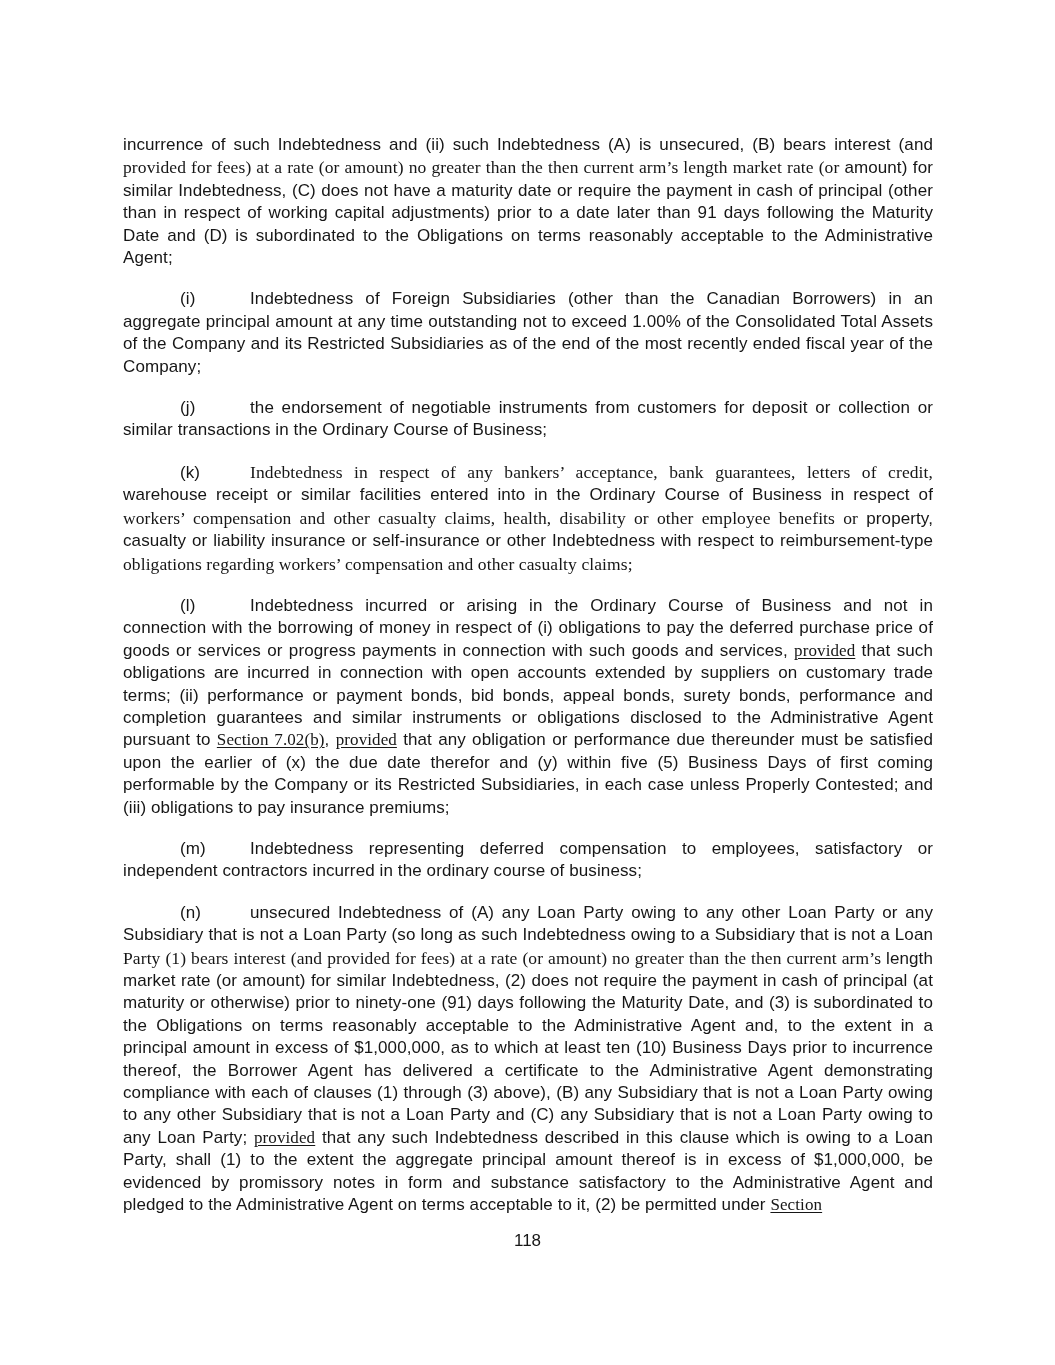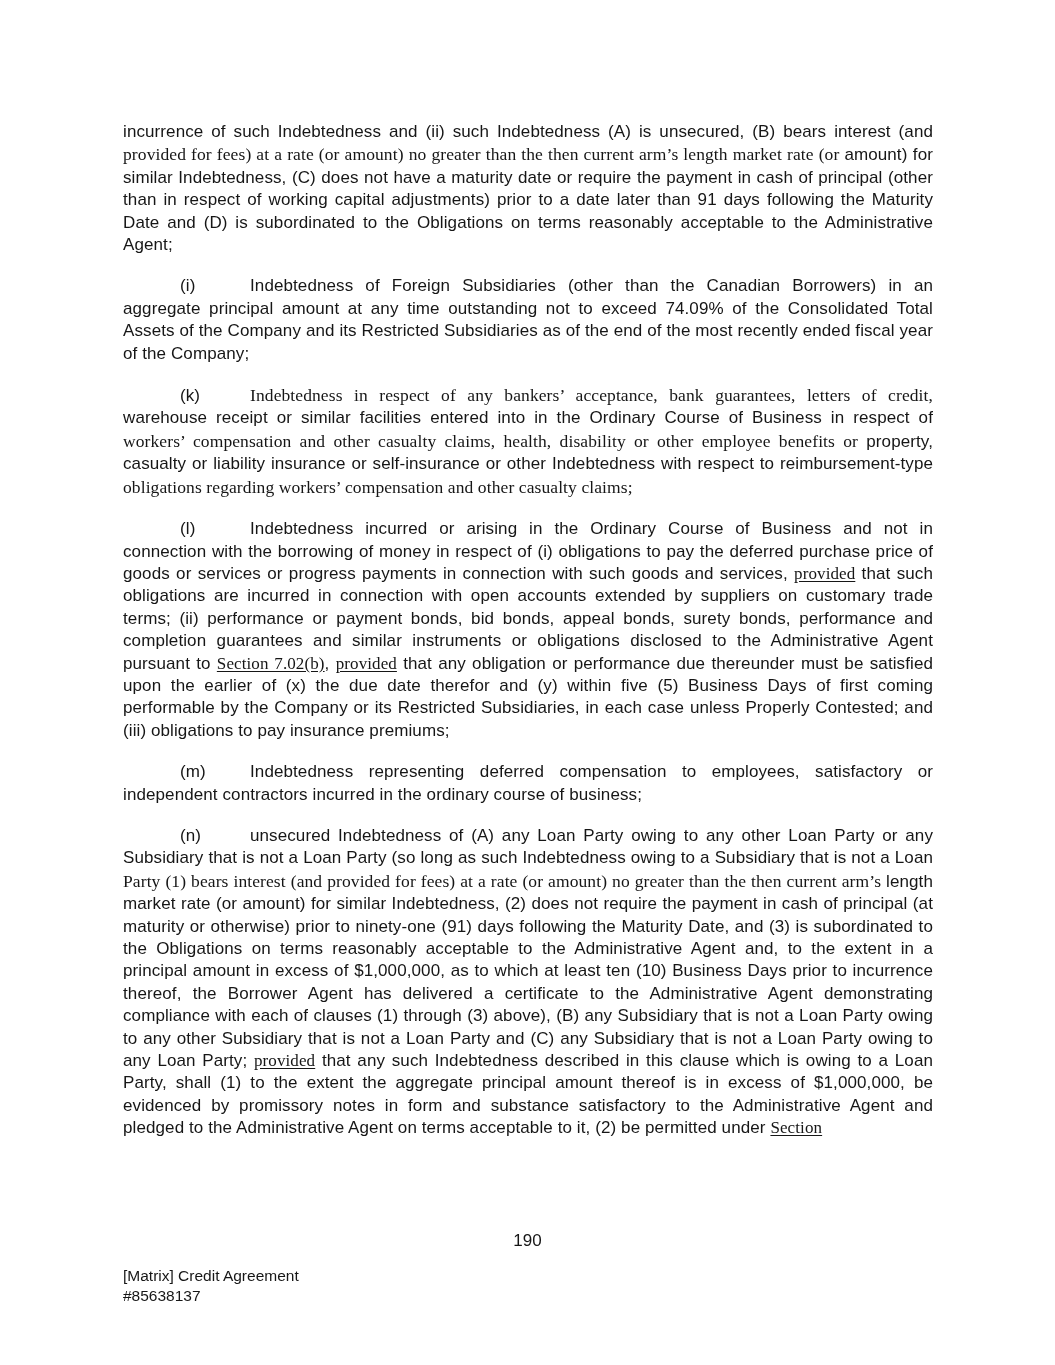--- a/index.html
+++ b/index.html
@@ -19,21 +19,21 @@
     position: absolute;
     left: 123px;
     top: 121px;
     width: 810px;
     text-align: justify;
   }
   p.para {
     font-family: "Liberation Sans", sans-serif;
     font-size: 17px;
     line-height: 22.4px;
-    margin: 0 0 19px 0;
+    margin: 13px 0 19px 0;
     text-align: justify;
     letter-spacing: 0.1px;
   }
   p.para.lettered {
     text-indent: 57px;
   }
   .plabel {
     display: inline-block;
     width: 70px;
     text-indent: 0;
@@ -61,26 +61,23 @@
     line-height: 20px;
     color: #161616;
   }
 </style>
 </head>
 <body>
 
 <div class="page">
   <main class="content">
       <p class="para"><span class="sans">incurrence of such Indebtedness and (ii) such Indebtedness (A) is unsecured, (B) bears interest (and </span><span class="serif">provided for fees) at a rate (or amount) no greater than the then current arm’s length market rate (or </span><span class="sans">amount) for similar Indebtedness, (C) does not have a maturity date or require the payment in cash of principal (other than in respect of working capital adjustments) prior to a date later than 91 days following the Maturity Date and (D) is subordinated to the Obligations on terms reasonably acceptable to the Administrative Agent;</span></p>
-      <p class="para lettered"><span class="plabel">(i)</span><span class="sans">Indebtedness of Foreign Subsidiaries (other than the Canadian Borrowers) in an aggregate principal amount at any time outstanding not to exceed 74.09% of the Consolidated Total Assets of the Company and its Restricted Subsidiaries as of the end of the most recently ended fiscal year of the Company;</span></p>
+      <p class="para lettered"><span class="plabel">(i)</span><span class="sans">Indebtedness of Foreign Subsidiaries (other than the Canadian Borrowers) in an aggregate principal amount at any time outstanding not to exceed 1.00% of the Consolidated Total Assets of the Company and its Restricted Subsidiaries as of the end of the most recently ended fiscal year of the Company;</span></p>
+      <p class="para lettered"><span class="plabel">(j)</span><span class="sans">the endorsement of negotiable instruments from customers for deposit or collection or similar transactions in the Ordinary Course of Business;</span></p>
       <p class="para lettered"><span class="plabel">(k)</span><span class="serif">Indebtedness in respect of any bankers’ acceptance, bank guarantees, letters of credit, </span><span class="sans">warehouse receipt or similar facilities entered into in the Ordinary Course of Business in respect of </span><span class="serif">workers’ compensation and other casualty claims, health, disability or other employee benefits or </span><span class="sans">property, casualty or liability insurance or self-insurance or other Indebtedness with respect to reimbursement-type </span><span class="serif">obligations regarding workers’ compensation and other casualty claims;</span></p>
       <p class="para lettered"><span class="plabel">(l)</span><span class="sans">Indebtedness incurred or arising in the Ordinary Course of Business and not in connection with the borrowing of money in respect of (i) obligations to pay the deferred purchase price of goods or services or progress payments in connection with such goods and services, </span><span class="sans u">provided</span><span class="sans"> that such obligations are incurred in connection with open accounts extended by suppliers on customary trade terms; (ii) performance or payment bonds, bid bonds, appeal bonds, surety bonds, performance and completion guarantees and similar instruments or obligations disclosed to the Administrative Agent pursuant to </span><span class="sans u">Section 7.02(b)</span><span class="sans">, </span><span class="sans u">provided</span><span class="sans"> that any obligation or performance due thereunder must be satisfied upon the earlier of (x) the due date therefor and (y) within five (5) Business Days of first coming performable by the Company or its Restricted Subsidiaries, in each case unless Properly Contested; and (iii) obligations to pay insurance premiums;</span></p>
       <p class="para lettered"><span class="plabel">(m)</span><span class="sans">Indebtedness representing deferred compensation to employees, satisfactory or independent contractors incurred in the ordinary course of business;</span></p>
       <p class="para lettered"><span class="plabel">(n)</span><span class="sans">unsecured Indebtedness of (A) any Loan Party owing to any other Loan Party or any Subsidiary that is not a Loan Party (so long as such Indebtedness owing to a Subsidiary that is not a Loan </span><span class="serif">Party (1) bears interest (and provided for fees) at a rate (or amount) no greater than the then current arm’s </span><span class="sans">length market rate (or amount) for similar Indebtedness, (2) does not require the payment in cash of principal (at maturity or otherwise) prior to ninety-one (91) days following the Maturity Date, and (3) is subordinated to the Obligations on terms reasonably acceptable to the Administrative Agent and, to the extent in a principal amount in excess of $1,000,000, as to which at least ten (10) Business Days prior to incurrence thereof, the Borrower Agent has delivered a certificate to the Administrative Agent demonstrating compliance with each of clauses (1) through (3) above), (B) any Subsidiary that is not a Loan Party owing to any other Subsidiary that is not a Loan Party and (C) any Subsidiary that is not a Loan Party owing to any Loan Party; </span><span class="sans u">provided</span><span class="sans"> that any such Indebtedness described in this clause which is owing to a Loan Party, shall (1) to the extent the aggregate principal amount thereof is in excess of $1,000,000, be evidenced by promissory notes in form and substance satisfactory to the Administrative Agent and pledged to the Administrative Agent on terms acceptable to it, (2) be permitted under </span><span class="sans u">Section</span></p>
     </main>
 
-  <div class="page-number">190</div>
+  <div class="page-number">118</div>
 
-  <div class="footer">
-    <div>[Matrix] Credit Agreement</div>
-    <div>#85638137</div>
-  </div>
 </div>
 
 </body></html>

